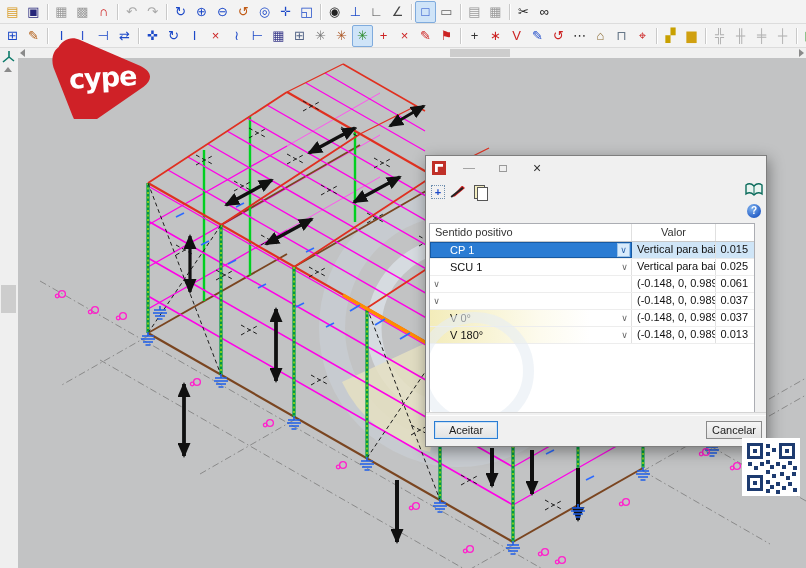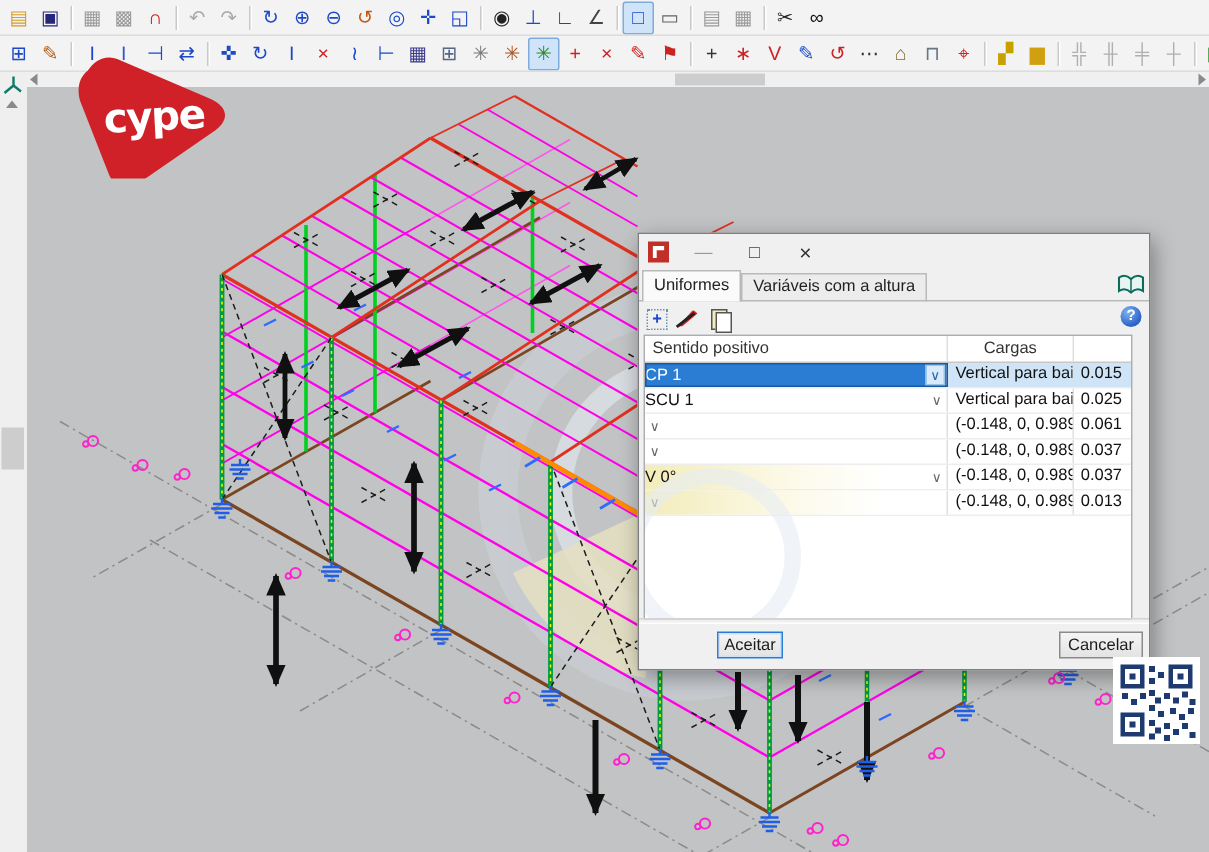--- a/index.html
+++ b/index.html
@@ -65,33 +65,33 @@
   
   #tblwrap{position:absolute;left:3px;top:67px;width:326px;height:190px;background:#fff;
            border:1px solid #abadb3;box-sizing:border-box;overflow:hidden;}
   .ghostmark{position:absolute;left:-14px;bottom:-18px;width:96px;height:96px;border-radius:50%;
              border:11px solid #e6edf4;opacity:.6;pointer-events:none;}
   .thead{display:grid;grid-template-columns:202px 84px 38px;height:17px;border-bottom:1px solid #c8c8c8;}
   .thead div{font-size:11px;color:#333;padding:2px 0 0 5px;border-right:1px solid #e0e0e0;white-space:nowrap;overflow:hidden;}
   .thead div:last-child{padding-left:0;text-align:center;}
   .trowx{display:grid;grid-template-columns:202px 84px 38px;height:16px;border-bottom:1px solid #ededed;position:relative;}
   .c-hip{display:flex;align-items:center;border-right:1px solid #e0e0e0;position:relative;}
-  .c-hip .txt{flex:1 1 auto;padding-left:0;font-size:11px;color:#111;white-space:nowrap;overflow:hidden;}
+  .c-hip .txt{flex:1 1 auto;padding-left:20px;font-size:11px;color:#111;white-space:nowrap;overflow:hidden;}
   .c-hip .chev{flex:0 0 13px;text-align:center;color:#666;font-size:9px;line-height:15px;}
   .c-sen{font-size:11px;color:#111;padding:1px 0 0 5px;border-right:1px solid #e0e0e0;white-space:nowrap;overflow:hidden;}
   .c-val{font-size:11px;color:#111;padding:1px 6px 0 0;text-align:right;}
   .trowx.sel .c-hip{background:#2b7cd3;outline:1px solid #1659a2;outline-offset:-1px;}
   .trowx.sel .c-hip .txt{color:#fff;}
   .trowx.sel .c-hip .chev{background:#d9ebfb;color:#2a62a8;height:14px;margin-right:1px;border:1px solid #9cc3e8;box-sizing:border-box;line-height:12px;}
   .trowx.sel .c-sen,.trowx.sel .c-val{background:#cfe5f7;}
   .trowx.tint .c-hip{background:linear-gradient(90deg,#f3ecba 0%,#fdfbee 55%,#fff 80%);}
   .etch{position:absolute;left:0;right:0;bottom:30px;height:2px;border-top:1px solid #d4d4d4;border-bottom:1px solid #fdfdfd;}
   .btn{position:absolute;bottom:7px;height:18px;font-size:11px;color:#1c1c1c;text-align:center;line-height:17px;
        background:linear-gradient(#f5f5f5,#e3e3e3);border:1px solid #8a8a8a;box-sizing:border-box;}
-  #btnOk{left:8px;width:44px;border:1px solid #2b7cd3;box-shadow:inset 0 0 0 1px #cde2f5;margin-left:44px;}
+  #btnOk{left:8px;width:64px;border:1px solid #2b7cd3;box-shadow:inset 0 0 0 1px #cde2f5;}
   #btnCancel{right:4px;width:56px;}
   
   #qr{position:absolute;left:742px;top:438px;z-index:60;}
 </style>
 </head>
 <body>
 
 <div class="trow" id="tb1">
     <div class="tbtn" style="color: rgb(216, 156, 40);">▤</div>
     <div class="tbtn" style="color: rgb(38, 38, 122);">▣</div>
@@ -341,25 +341,20 @@
   </svg>
 </div>
 
 <div id="dlg">
   <div class="tbar">
     <div class="appico"></div>
     <div class="wbtn min">—</div>
     <div class="wbtn">□</div>
     <div class="wbtn cls">×</div>
   </div>
-  <div class="tabs">
-    <div class="tab on">Uniformes</div>
-    <div class="tab">Variáveis com a altura</div>
-    <div class="tabline"></div>
-  </div>
   <div class="minibar">
     <div class="mbtn">
         <div class="addbox">+</div>
       </div>
     <div class="mbtn">
         <div class="delwedge"></div>
         <div class="delline"></div>
       </div>
     <div class="mbtn">
         <div class="pg back"></div>
@@ -371,21 +366,21 @@
     <svg width="18" height="14" viewBox="0 0 18 14">
       <path d="M1,2 C4,0 7,1 9,3 C11,1 14,0 17,2 L17,11 C14,9 11,10 9,12 C7,10 4,9 1,11 Z" fill="#e8f4f0" stroke="#0c6c5c" stroke-width="1.4"></path>
       <path d="M9,3 L9,12" stroke="#0c6c5c" stroke-width="1"></path>
     </svg>
   </div>
   <div class="helpico">?</div>
 
   <div id="tblwrap">
     <div class="thead">
       <div>Sentido positivo</div>
-      <div>Cargas</div>
+      <div>Valor</div>
     </div>
     <div id="rows">
   <div class="trowx trow-item sel">
     <div class="c-hip">
       <span class="txt">CP 1</span>
       <span class="chev">∨</span>
     </div>
     <div class="c-sen">Vertical para baixo</div>
     <div class="c-val">0.015</div>
   </div>
@@ -419,20 +414,21 @@
     <div class="c-hip">
       <span class="txt">V 0°</span>
       <span class="chev">∨</span>
     </div>
     <div class="c-sen">(-0.148, 0, 0.989)</div>
     <div class="c-val">0.037</div>
   </div>
 
   <div class="trowx trow-item tint">
     <div class="c-hip">
+      <span class="txt">V 180°</span>
       <span class="chev">∨</span>
     </div>
     <div class="c-sen">(-0.148, 0, 0.989)</div>
     <div class="c-val">0.013</div>
   </div>
 </div>
     <div class="ghostmark"></div>
   </div>
 
   <div class="etch"></div>

